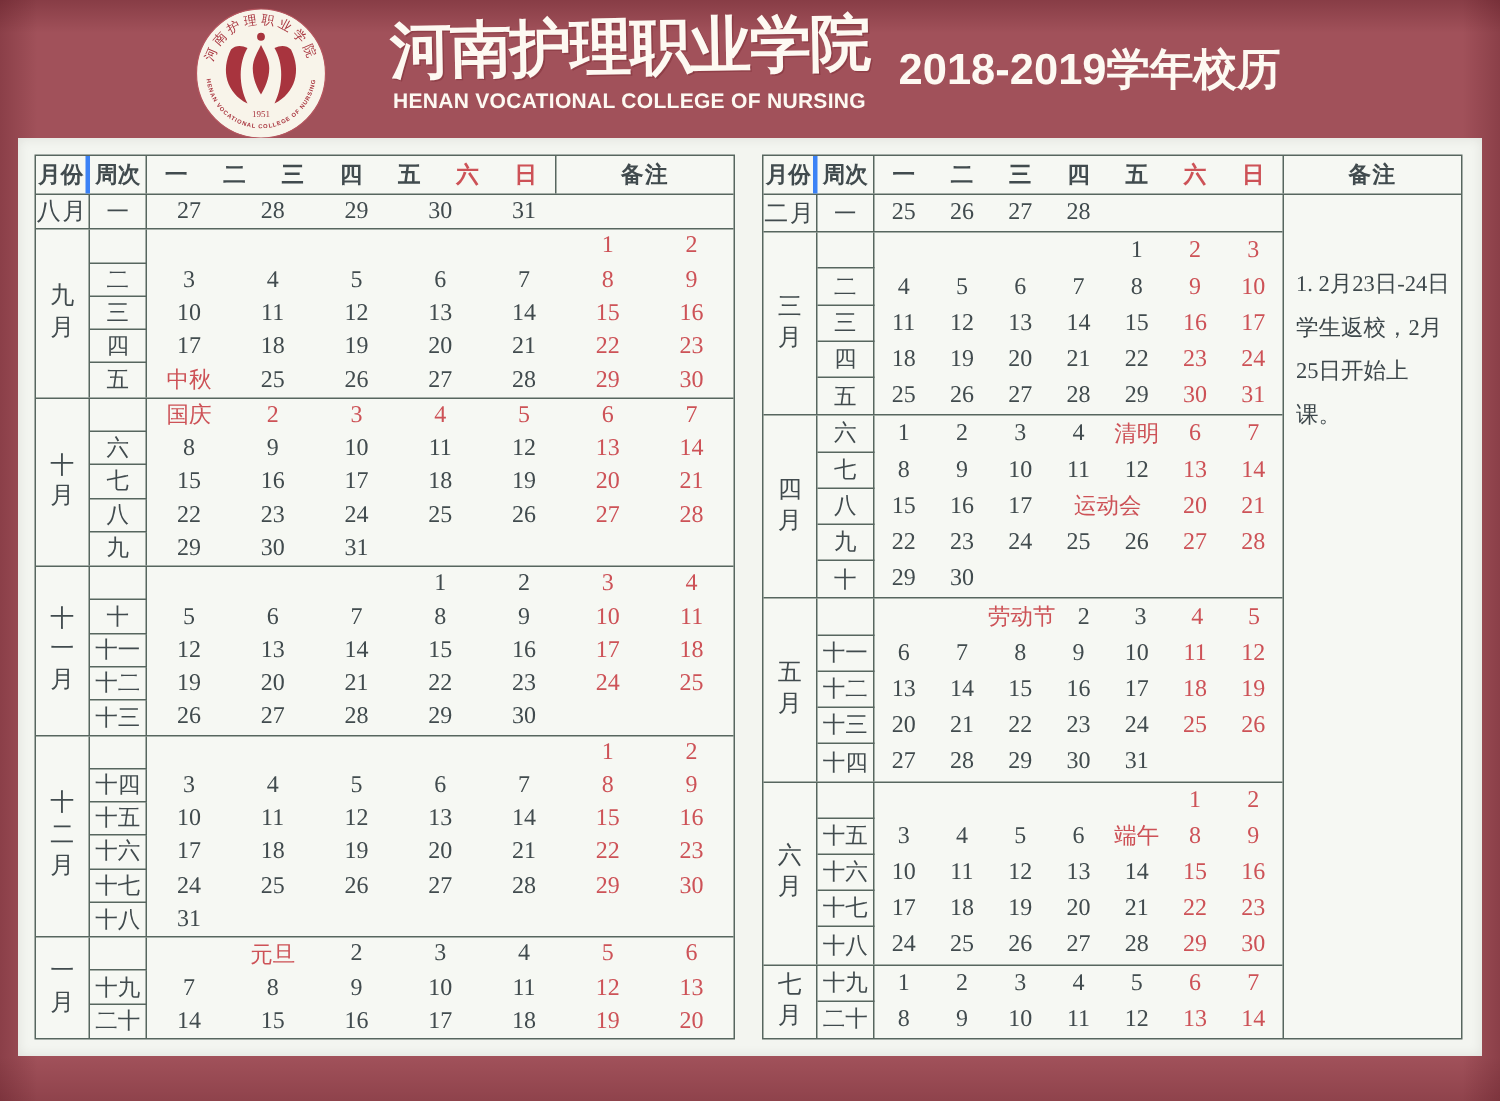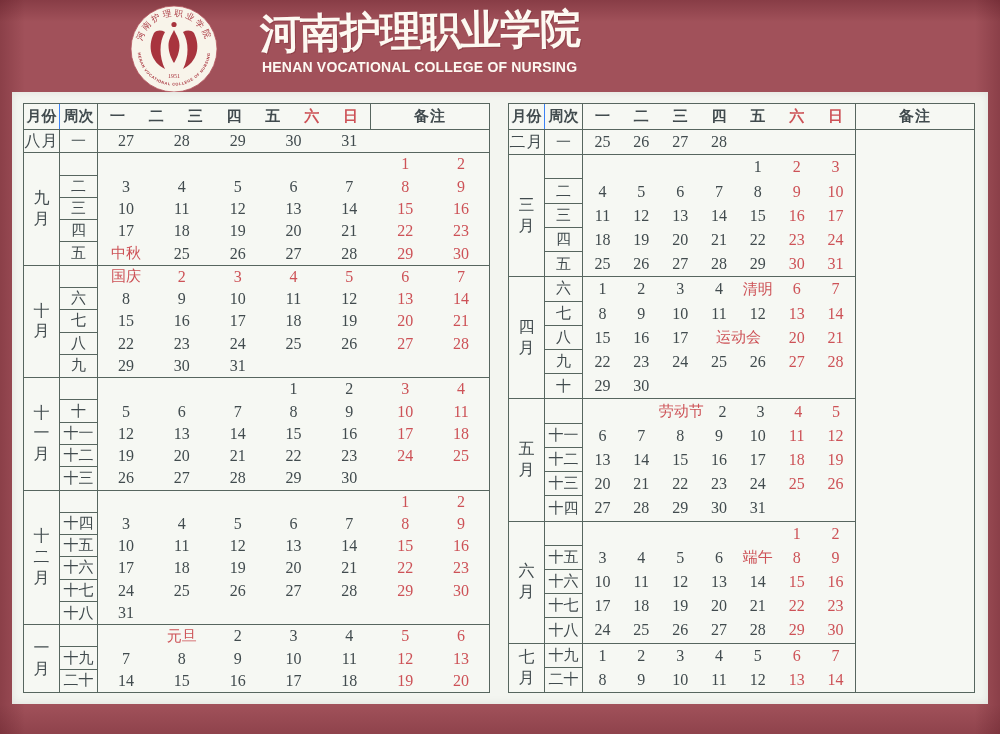--- a/index.html
+++ b/index.html
@@ -38,21 +38,21 @@
   
   .cal-table{
     position:absolute; top:11px; width:467px; height:590px;
     border:1.5px solid #57665f; background:#f6f8f3; color:#414b4e;
     display:flex; flex-direction:column;
   }
   #left-table{ left:11px; }
   #right-table{ left:496px; }
   .hrow{ display:flex; flex:0 0 26px; border-bottom:1px solid #57665f; }
   .hcell{ display:flex; align-items:center; justify-content:center; font-size:15px; font-weight:bold; letter-spacing:1px;}
-  .mcol{ width:36px; border-right:1px solid #3b82f6; letter-spacing:0;}
+  .mcol{ width:36px; border-right:3px solid #3b82f6; letter-spacing:0;}
   .wcol{ width:38px; border-right:1px solid #57665f; letter-spacing:0;}
   .dayshead{ flex:1; display:flex; }
   .hday{ flex:1 1 0; display:flex; align-items:center; justify-content:center; font-size:15px; font-weight:bold; }
   .ncol{ width:119px; border-left:1px solid #57665f; }
   .tbody{ flex:1; display:flex; min-height:0; }
   .months{ flex:1; display:flex; flex-direction:column; min-width:0; }
   .mblock{ display:flex; border-bottom:1px solid #57665f; min-height:0; }
   .mblock:last-child{ border-bottom:none; }
   .mlabel{
     width:36px; border-right:1px solid #57665f; display:flex;
@@ -109,20 +109,21 @@
       <path d="M-20,-16 C-27,-2 -23,13 -9,20 C-15,8 -15,-7 -9,-17 C-13,-19 -17,-19 -20,-16 Z"></path>
       <path d="M20,-16 C27,-2 23,13 9,20 C15,8 15,-7 9,-17 C13,-19 17,-19 20,-16 Z"></path>
       <path d="M0,-19 C3,-13 5.5,-9 5.5,-3.5 C5.5,3.5 2.5,10 0,14 C-2.5,10 -5.5,3.5 -5.5,-3.5 C-5.5,-9 -3,-13 0,-19 Z"></path>
       <circle cx="0" cy="-24.5" r="2.6"></circle>
     </g>
     <text x="0" y="29" font-size="6" fill="#a8343e" text-anchor="middle" font-family="Liberation Serif, serif">1951</text>
   </svg>
 
   <div class="zh-title">河南护理职业学院</div>
   <div class="en-title">HENAN VOCATIONAL COLLEGE OF NURSING</div>
+  <div class="cal-title">2018-2019学年校历</div>
 
   <div class="paper">
     <div class="cal-table" id="left-table">
         <div class="hrow">
           <div class="hcell mcol">月份</div>
           <div class="hcell wcol">周次</div>
           <div class="dayshead">
             <div class="hday">一</div>
             <div class="hday">二</div>
             <div class="hday">三</div>
@@ -817,18 +818,19 @@
                     <div class="dcell" style="flex-grow: 1;">11</div>
                     <div class="dcell" style="flex-grow: 1;">12</div>
                     <div class="dcell red" style="flex-grow: 1;">13</div>
                     <div class="dcell red" style="flex-grow: 1;">14</div>
                   </div>
                 </div>
               </div>
             </div>
           </div>
           <div class="notes">
+            <p class="note">1. 2月23日-24日学生返校，2月25日开始上课。</p>
           </div>
         </div>
       </div>
   </div>
 
 </div>
 
 </body></html>

